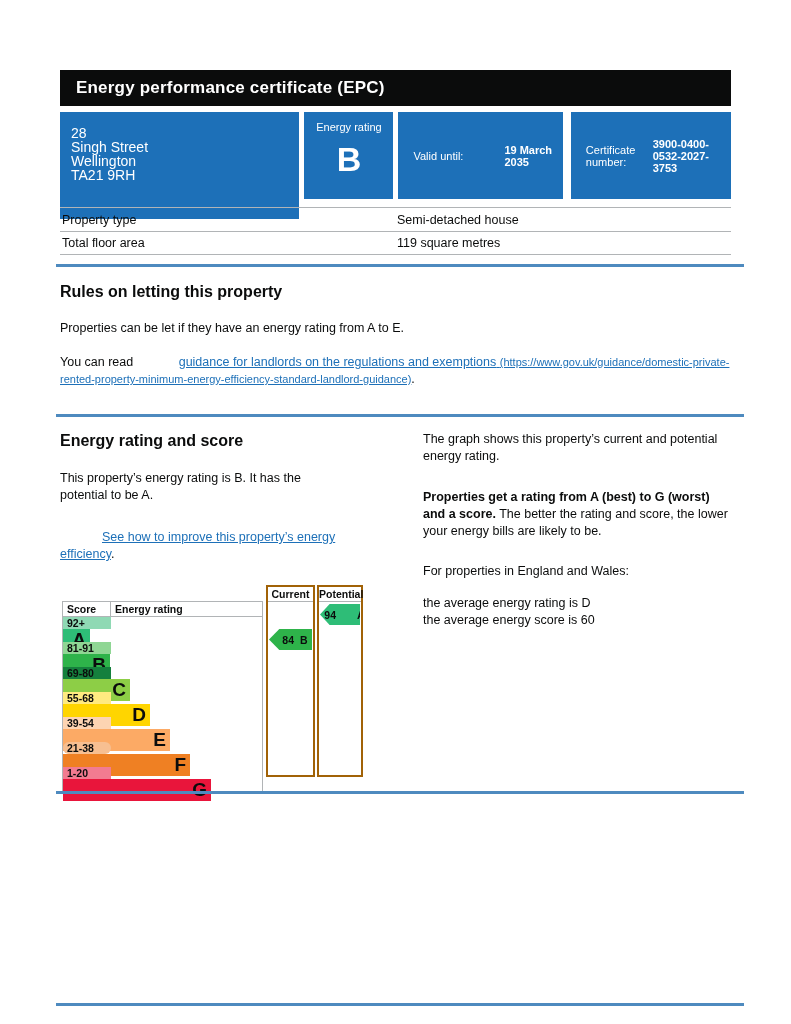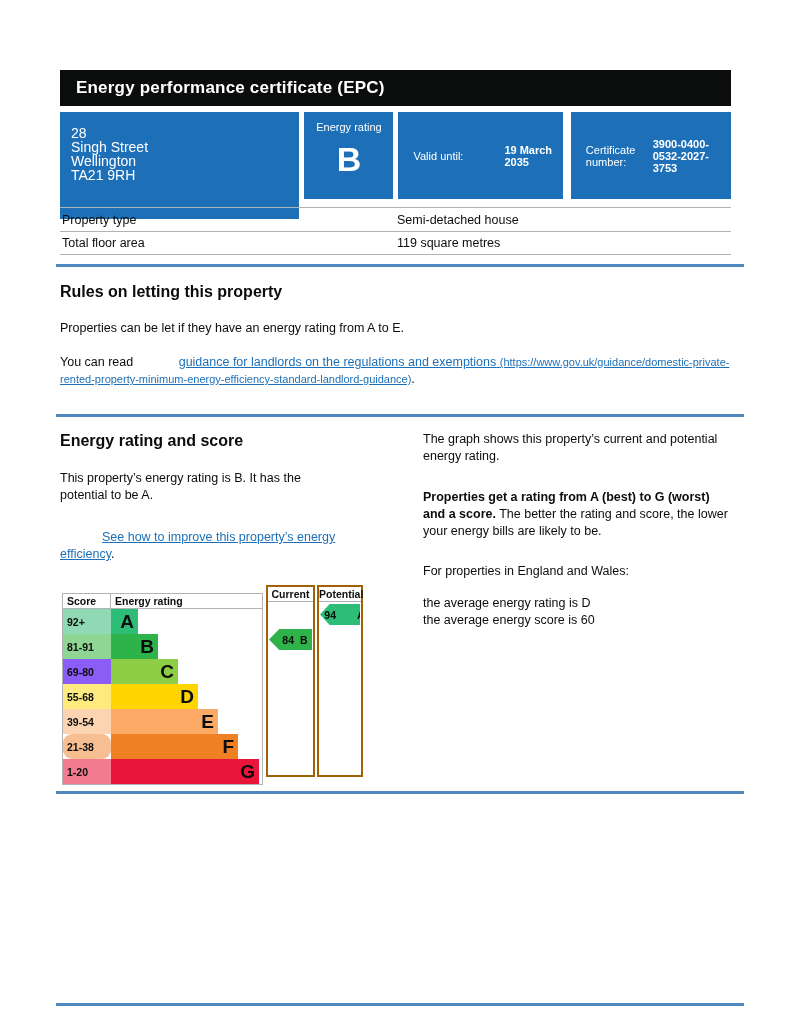--- a/index.html
+++ b/index.html
@@ -51,25 +51,25 @@
   #rating-heading { left:60px; top:432px; }
   #rating-p1 { left:60px; top:470px; width:285px; }
   #rating-link { left:60px; top:529px; width:300px; }
   #graph-p1 { left:423px; top:431px; width:308px; }
   #graph-p2 { left:423px; top:489px; width:310px; }
   #graph-p3 { left:423px; top:563px; width:308px; }
   #graph-p4 { left:423px; top:595px; width:308px; }
 
   
   .epc-chart { left:62px; top:585px; width:305px; height:192px; }
-  .epc-left { position:absolute; left:0; top:8px; width:201px; height:192px; border:1px solid #b1b4b6; }
+  .epc-left { position:absolute; left:0; top:16px; width:201px; height:192px; border:1px solid #b1b4b6; }
   .epc-header { height:15px; display:flex; border-bottom:1px solid #b1b4b6; }
   .epc-header .hcell { font-size:10.5px; font-weight:bold; line-height:14px; padding-left:4px; }
   .epc-header .hcell.score { width:48px; border-right:1px solid #b1b4b6; }
-  .epc-row { display:flex; height:25px; }
+  .epc-row { display:flex; height:25px;flex-direction:column; }
   .epc-score { width:48px; font-weight:bold; font-size:10.5px; display:flex; align-items:center; padding-left:4px; }
   .epc-barcell { flex:1; }
   .epc-bar { height:100%; display:flex; align-items:center; justify-content:flex-end;
              padding-right:4px; font-weight:bold; font-size:19px; color:#0b0c0c; }
   .epc-colbox { position:absolute; top:0; height:192px; border:2px solid #a16207; background:#ffffff; }
   #col-current { left:204px; width:49px; }
   #col-potential { left:255px; width:46px; }
   .epc-colhead { height:15px; border-bottom:1px solid #b1b4b6; text-align:center; font-weight:bold; font-size:10.5px; line-height:14px; }
   .epc-arrow { position:absolute; left:1px; right:1px; height:21px;
                clip-path:polygon(0 50%, 24% 0, 100% 0, 100% 100%, 24% 100%);
@@ -149,21 +149,21 @@
               <div class="epc-bar" style="background: rgb(46, 189, 119); width: 27px;">A</div>
             </div>
           </div>
           <div class="epc-row">
             <div class="epc-score" style="background: rgb(143, 214, 148);">81-91</div>
             <div class="epc-barcell">
               <div class="epc-bar" style="background: rgb(46, 179, 74); width: 47px;">B</div>
             </div>
           </div>
           <div class="epc-row">
-            <div class="epc-score" style="background: #8b5cf6;">69-80</div>
+            <div class="epc-score" style="background: #15803d;">69-80</div>
             <div class="epc-barcell">
               <div class="epc-bar" style="background: rgb(141, 206, 70); width: 67px;">C</div>
             </div>
           </div>
           <div class="epc-row">
             <div class="epc-score" style="background: rgb(255, 234, 128);">55-68</div>
             <div class="epc-barcell">
               <div class="epc-bar" style="background: rgb(255, 213, 0); width: 87px;">D</div>
             </div>
           </div>

